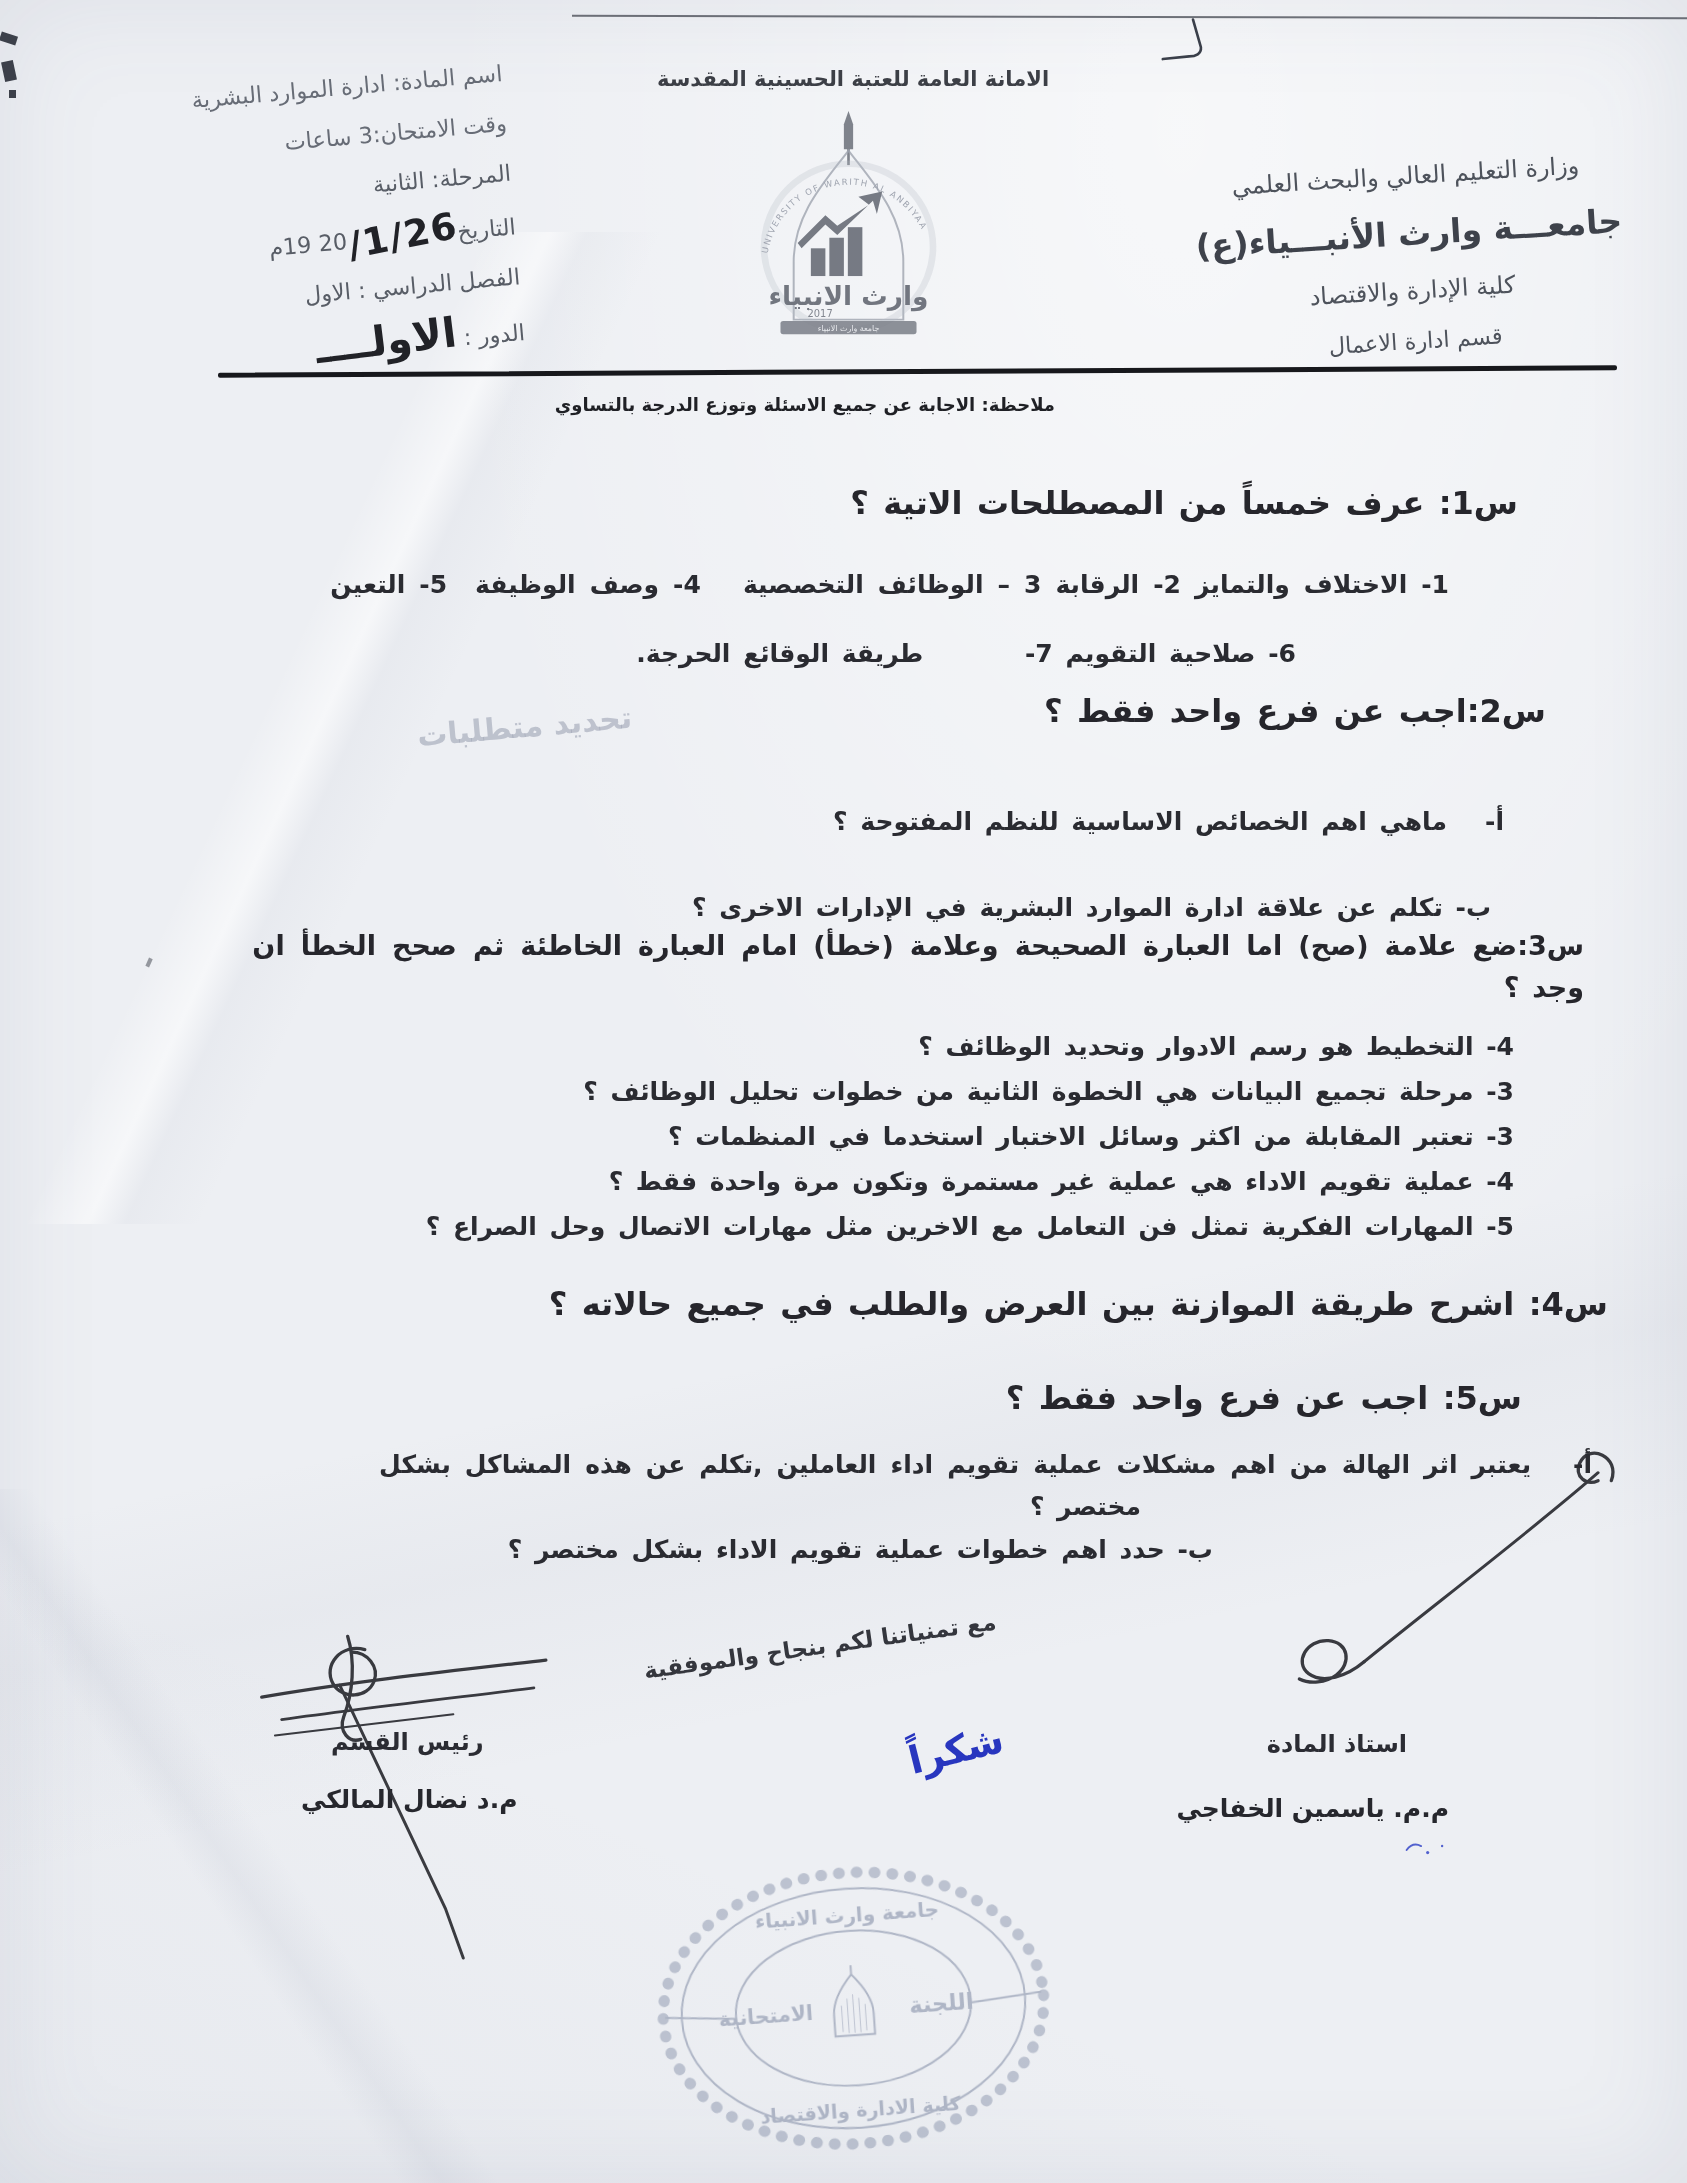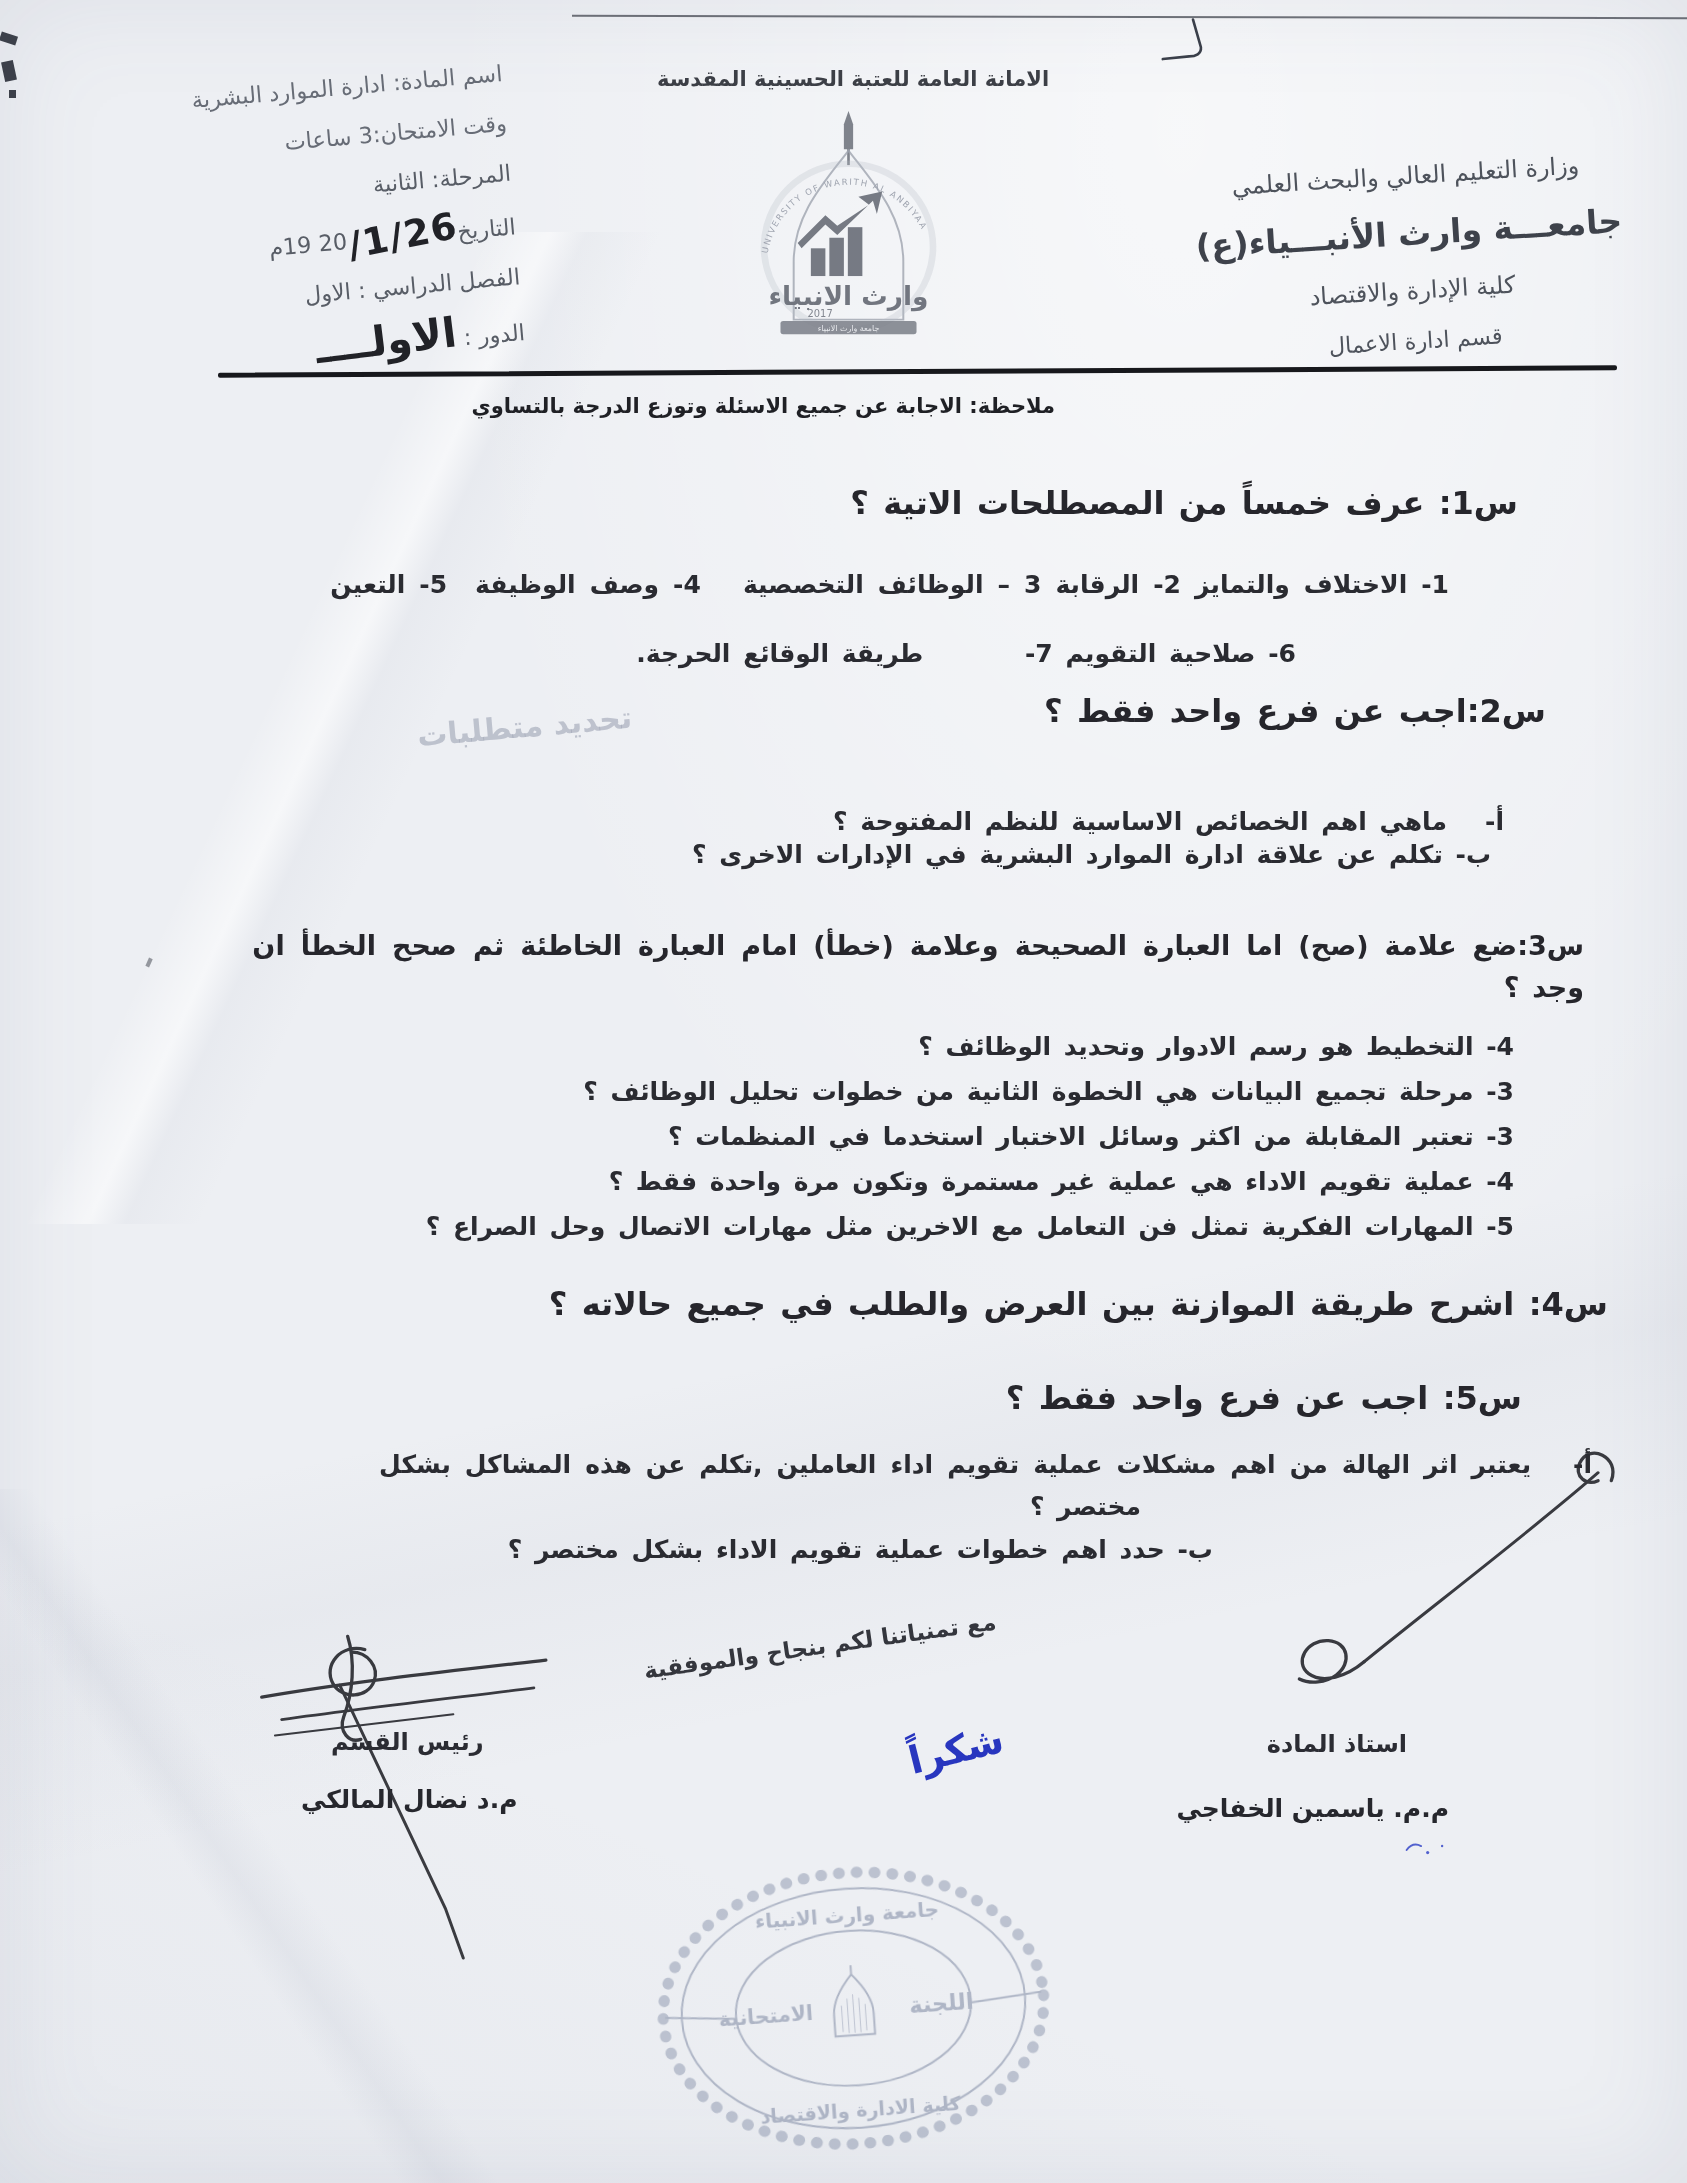--- a/index.html
+++ b/index.html
@@ -33,21 +33,21 @@
     transform:rotate(-3.5deg);transform-origin:right top;color:#4e535c;}
   .hdr-right .l1{font-size:24px;line-height:53px;}
   .hdr-right .l2{font-size:33px;line-height:62px;font-weight:bold;color:#3e424b;}
   .hdr-right .l3{font-size:24px;line-height:53px;}
   .hdr-right .l4{font-size:22.5px;line-height:46px;}
   .divider{position:absolute;left:218px;top:369px;width:1399px;height:4.6px;background:#17181c;
     transform:rotate(-.3deg);border-radius:2px;}
   .topline{position:absolute;left:572px;top:16px;width:1118px;height:2px;background:#41454f;opacity:.75;transform:rotate(.12deg);}
   .speck{position:absolute;background:#3c404a;}
   .note{position:absolute;left:559px;top:394px;width:496px;text-align:center;direction:rtl;white-space:pre;
-    font-size:21px;font-weight:bold;color:#1f2025;}
+    font-size:18px;font-weight:bold;color:#1f2025;}
   .pencil{position:absolute;left:417px;top:709px;font-size:30px;color:rgba(124,132,152,.42);
     transform:rotate(-5deg);direction:rtl;white-space:pre;letter-spacing:1.3px;font-weight:bold;}
   .wishes{position:absolute;left:582px;top:1633px;width:476px;text-align:center;direction:rtl;white-space:pre;
     font-size:23px;font-weight:bold;color:#34363d;transform:rotate(-8deg);}
   .thanks{position:absolute;left:908px;top:1728px;font-size:38px;font-weight:bold;color:#2836bf;
     transform:rotate(-14deg);direction:rtl;white-space:pre;}
   .sig-label{font-size:24px;font-weight:bold;color:#2b2c33;}
   .sig-name{font-size:25px;font-weight:bold;color:#26272d;}
   svg{position:absolute;overflow:visible;}
   .stamp{filter:blur(0.4px);opacity:.55;}
@@ -110,21 +110,21 @@
 
   <div class="note">ملاحظة: الاجابة عن جميع الاسئلة وتوزع الدرجة بالتساوي</div>
 
   <div class="t q" style="top:484px;right:169px;">س1: عرف خمساً من المصطلحات الاتية ؟</div>
   <div class="t item" style="top:570px;right:238px;word-spacing:5.3px;">1- الاختلاف والتمايز 2- الرقابة 3 – الوظائف التخصصية   4- وصف الوظيفة  5- التعين</div>
   <div class="t item" style="top:639px;right:391px;">6- صلاحية التقويم 7-        طريقة الوقائع الحرجة.</div>
 
   <div class="t q" style="top:692px;right:141px;">س2:اجب عن فرع واحد فقط ؟</div>
   <div class="pencil">تحديد متطلبات</div>
   <div class="t item" style="top:807px;right:183px;">أ-   ماهي اهم الخصائص الاساسية للنظم المفتوحة ؟</div>
-  <div class="t item" style="top:840px;right:196px;margin-left:26px;">ب- تكلم عن علاقة ادارة الموارد البشرية في الإدارات الاخرى ؟</div>
+  <div class="t item" style="top:893px;right:196px;margin-left:26px;">ب- تكلم عن علاقة ادارة الموارد البشرية في الإدارات الاخرى ؟</div>
 
   <div class="t q wide" style="top:930px;right:103px;font-size:27px;">س3:ضع علامة (صح) اما العبارة الصحيحة وعلامة (خطأ) امام العبارة الخاطئة ثم صحح الخطأ ان</div>
   <div class="t q" style="top:972px;right:103px;font-size:27px;">وجد ؟</div>
   <div class="t item" style="top:1032px;right:173px;">4- التخطيط هو رسم الادوار وتحديد الوظائف ؟</div>
   <div class="t item" style="top:1077px;right:173px;">3- مرحلة تجميع البيانات هي الخطوة الثانية من خطوات تحليل الوظائف ؟</div>
   <div class="t item" style="top:1122px;right:173px;">3- تعتبر المقابلة من اكثر وسائل الاختبار استخدما في المنظمات ؟</div>
   <div class="t item" style="top:1167px;right:173px;">4- عملية تقويم الاداء هي عملية غير مستمرة وتكون مرة واحدة فقط ؟</div>
   <div class="t item" style="top:1212px;right:173px;">5- المهارات الفكرية تمثل فن التعامل مع الاخرين مثل مهارات الاتصال وحل الصراع ؟</div>
 
   <div class="t q" style="top:1285px;right:79px;margin-left:26px;">س4: اشرح طريقة الموازنة بين العرض والطلب في جميع حالاته ؟</div>

